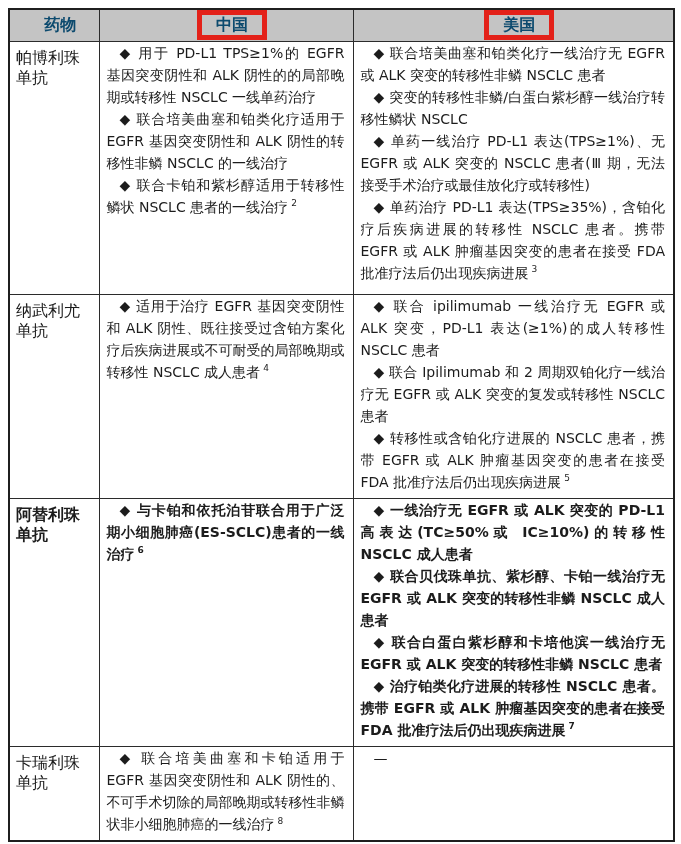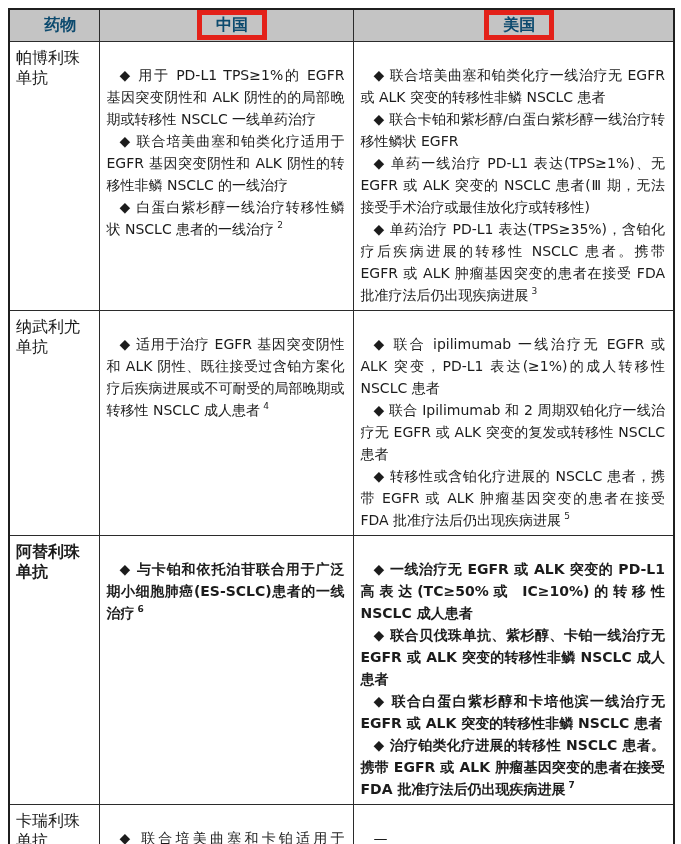--- a/index.html
+++ b/index.html
@@ -39,21 +39,21 @@
     line-height: 20px;
     background: transparent;
   }
   td.drug {
     padding: 6px 4px 4px 6px;
     font-size: 16px;
     line-height: 20px;
     text-align: left;
   }
   td.ind {
-    padding: 22px 8px 4px 7px;
+    padding: 0 8px 4px 7px;
     font-size: 14px;
     line-height: 22px;
     margin-top: 23px;
   }
   td.ind p.b {
     text-indent: 13px;
     text-align: justify;
     word-break: break-word;
   }
   td.ind sup {
@@ -91,25 +91,25 @@
           <span class="redbox"><span>美国</span></span>
         </th>
       </tr>
     </thead>
     <tbody>
       <tr class="r1">
         <td class="drug"><span>帕博利珠单抗</span></td>
         <td class="ind">
           <p class="b"><span>◆ 用于 PD-L1 TPS≥1%的 EGFR 基因突变阴性和 ALK 阴性的的局部晚期或转移性 NSCLC 一线单药治疗</span></p>
           <p class="b"><span>◆ 联合培美曲塞和铂类化疗适用于 EGFR 基因突变阴性和 ALK 阴性的转移性非鳞 NSCLC 的一线治疗</span></p>
-          <p class="b"><span>◆ 白蛋白紫杉醇一线治疗转移性鳞状 NSCLC 患者的一线治疗</span><sup>2</sup></p>
+          <p class="b"><span>◆ 联合卡铂和紫杉醇适用于转移性鳞状 NSCLC 患者的一线治疗</span><sup>2</sup></p>
         </td>
         <td class="ind">
           <p class="b"><span>◆ 联合培美曲塞和铂类化疗一线治疗无 EGFR 或 ALK 突变的转移性非鳞 NSCLC 患者</span></p>
-          <p class="b"><span>◆ 联合卡铂和紫杉醇/白蛋白紫杉醇一线治疗转移性鳞状 EGFR</span></p>
+          <p class="b"><span>◆ 突变的转移性非鳞/白蛋白紫杉醇一线治疗转移性鳞状 NSCLC</span></p>
           <p class="b"><span>◆ 单药一线治疗 PD-L1 表达(TPS≥1%)、无 EGFR 或 ALK 突变的 NSCLC 患者(Ⅲ 期，无法接受手术治疗或最佳放化疗或转移性)</span></p>
           <p class="b"><span>◆ 单药治疗 PD-L1 表达(TPS≥35%)，含铂化疗后疾病进展的转移性 NSCLC 患者。携带 EGFR 或 ALK 肿瘤基因突变的患者在接受 FDA 批准疗法后仍出现疾病进展</span><sup>3</sup></p>
         </td>
       </tr>
       <tr class="r2">
         <td class="drug"><span>纳武利尤单抗</span></td>
         <td class="ind">
           <p class="b"><span>◆ 适用于治疗 EGFR 基因突变阴性和 ALK 阴性、既往接受过含铂方案化疗后疾病进展或不可耐受的局部晚期或转移性 NSCLC 成人患者</span><sup>4</sup></p>
         </td>
         <td class="ind">

